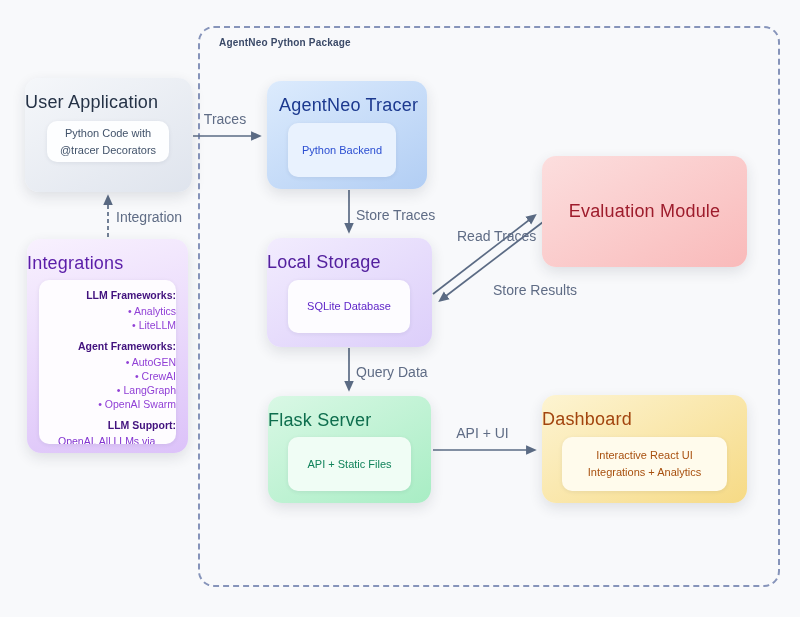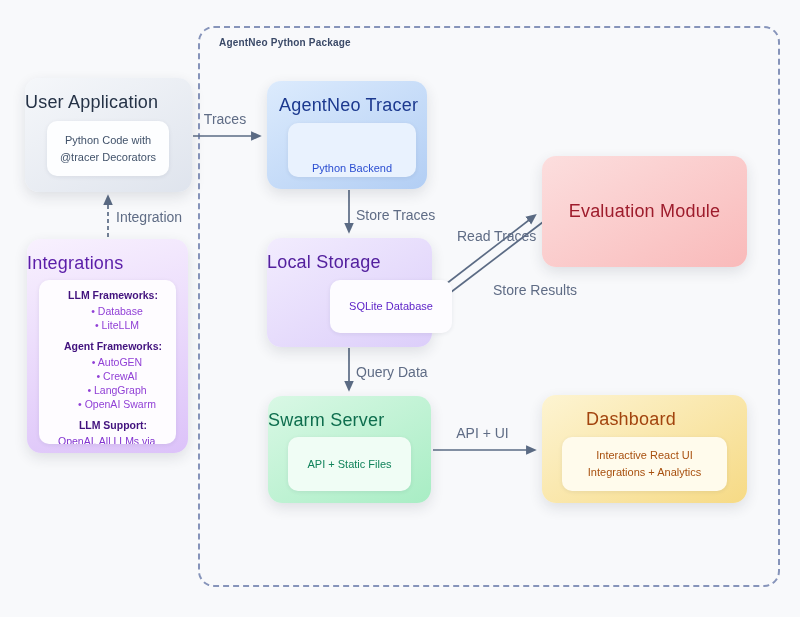--- a/index.html
+++ b/index.html
@@ -29,59 +29,59 @@
   .node-inner{
     position:absolute;border-radius:10px;
     display:flex;flex-direction:column;align-items:center;justify-content:center;
     box-shadow:0 1px 4px rgba(30,41,59,.08);
     font-size:11px;text-align:center;line-height:17px;
   }
   
   .n-user{left:25px;top:78px;width:167px;height:114px;
     background:linear-gradient(150deg,#f5f7fa,#dfe4ed);}
   .n-user .node-title{color:#253246;}
-  .n-user .node-inner{left:22px;top:43px;width:122px;height:55px;background:#fdfeff;color:#41526a;}
+  .n-user .node-inner{left:22px;top:43px;width:122px;height:41px;background:#fdfeff;color:#41526a;}
 
   .n-tracer{left:267px;top:81px;width:160px;height:108px;
     background:linear-gradient(150deg,#dcebfd,#b2cef4);}
   .n-tracer .node-title{color:#1c398f;padding-left:12px;}
-  .n-tracer .node-inner{left:21px;top:42px;width:128px;height:54px;background:#e9f2fe;color:#2b4ed1;justify-content:flex-end;}
+  .n-tracer .node-inner{left:21px;top:42px;width:108px;height:54px;background:#e9f2fe;color:#2b4ed1;}
 
   .n-integrations{left:27px;top:239px;width:161px;height:214px;
     background:linear-gradient(165deg,#f8f1fe,#dcc2f9);}
   .n-integrations .node-title{color:#5a1da8;}
   .n-integrations .node-inner{
     left:12px;top:41px;width:137px;height:164px;background:#fefcff;
-    align-items:center;justify-content:flex-start;text-align:left;
+    align-items:flex-end;justify-content:flex-start;text-align:left;
     padding:9px 0 0 11px;box-sizing:border-box;overflow:hidden;
   }
   .int-heading{font-size:10.5px;font-weight:bold;color:#42127e;margin:8px 0 3px;line-height:12px;}
   .int-heading:first-child{margin-top:0;}
   .int-item{font-size:10.5px;color:#9140d6;margin-top:1px;line-height:13px;padding-left:8px;}
   .int-item::before{content:"• ";}
   .int-note{font-size:10.5px;color:#8233d0;margin-top:1px;line-height:13px;padding-left:8px;}
 
   .n-storage{left:267px;top:238px;width:165px;height:109px;
     background:linear-gradient(150deg,#f2ecfe,#dccefa);}
   .n-storage .node-title{color:#53209e;}
-  .n-storage .node-inner{left:21px;top:42px;width:122px;height:53px;background:#fdfcff;color:#5e24c8;margin-left:42px;}
+  .n-storage .node-inner{left:21px;top:42px;width:122px;height:53px;background:#fdfcff;color:#5e24c8;}
 
   .n-eval{left:542px;top:156px;width:205px;height:111px;
     background:linear-gradient(150deg,#fcdede,#f9baba);
     display:flex;align-items:center;justify-content:center;}
   .n-eval .node-title{margin-top:0;color:#9e1c2c;}
 
   .n-flask{left:268px;top:396px;width:163px;height:107px;
     background:linear-gradient(150deg,#d9f8e5,#a8edc4);}
   .n-flask .node-title{color:#0e6e4e;}
   .n-flask .node-inner{left:20px;top:41px;width:123px;height:54px;background:#f0fdf5;color:#11835b;}
 
   .n-dashboard{left:542px;top:395px;width:205px;height:108px;
     background:linear-gradient(150deg,#fdf4d2,#f6da85);}
-  .n-dashboard .node-title{color:#a2440e;margin-left:44px;}
+  .n-dashboard .node-title{color:#a2440e;}
   .n-dashboard .node-inner{left:20px;top:42px;width:165px;height:54px;background:#fffbec;color:#a8500f;}
 
   .body-line{display:block;}
 
   
   .edges{position:absolute;left:0;top:0;pointer-events:none;}
   .edges line{stroke:#5b6b84;stroke-width:1.7;}
   .edge-label{
     position:absolute;font-size:14px;color:#5f6c85;white-space:nowrap;
   }
@@ -136,21 +136,21 @@
     <div class="node-title">AgentNeo Tracer</div>
     <div class="node-inner">
       <span class="body-line">Python Backend</span>
     </div>
   </div>
 
   <div class="node n-integrations">
     <div class="node-title">Integrations</div>
     <div class="node-inner">
       <div class="int-heading">LLM Frameworks:</div>
-      <div class="int-item">Database</div>
+      <div class="int-item">Analytics</div>
       <div class="int-item">LiteLLM</div>
       <div class="int-heading">Agent Frameworks:</div>
       <div class="int-item">AutoGEN</div>
       <div class="int-item">CrewAI</div>
       <div class="int-item">LangGraph</div>
       <div class="int-item">OpenAI Swarm</div>
       <div class="int-heading">LLM Support:</div>
       <div class="int-note">OpenAI, All LLMs via LiteLLM</div>
     </div>
   </div>
@@ -160,21 +160,21 @@
     <div class="node-inner">
       <span class="body-line">SQLite Database</span>
     </div>
   </div>
 
   <div class="node n-eval">
     <div class="node-title">Evaluation Module</div>
   </div>
 
   <div class="node n-flask">
-    <div class="node-title">Swarm Server</div>
+    <div class="node-title">Flask Server</div>
     <div class="node-inner">
       <span class="body-line">API + Static Files</span>
     </div>
   </div>
 
   <div class="node n-dashboard">
     <div class="node-title">Dashboard</div>
     <div class="node-inner">
       <span class="body-line">Interactive React UI</span>
       <span class="body-line">Integrations + Analytics</span>

